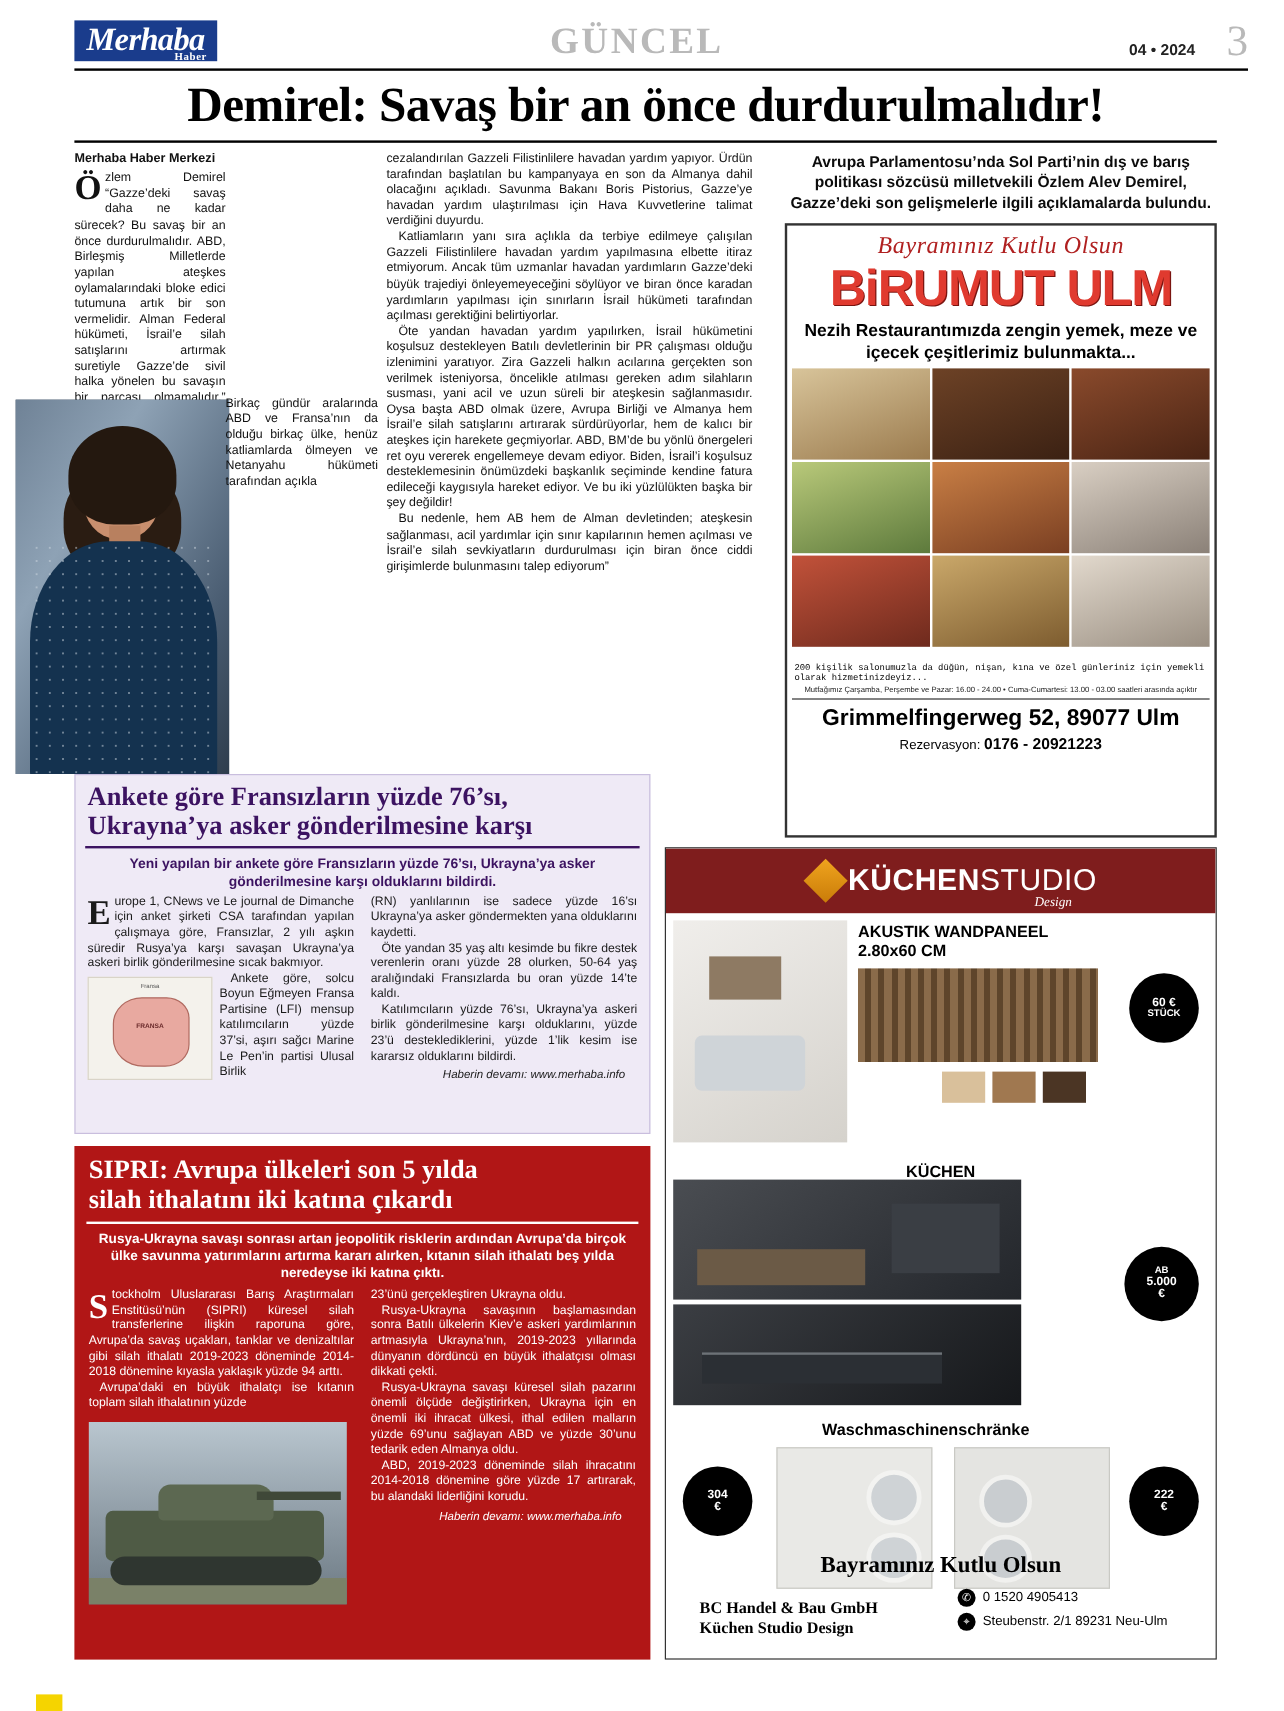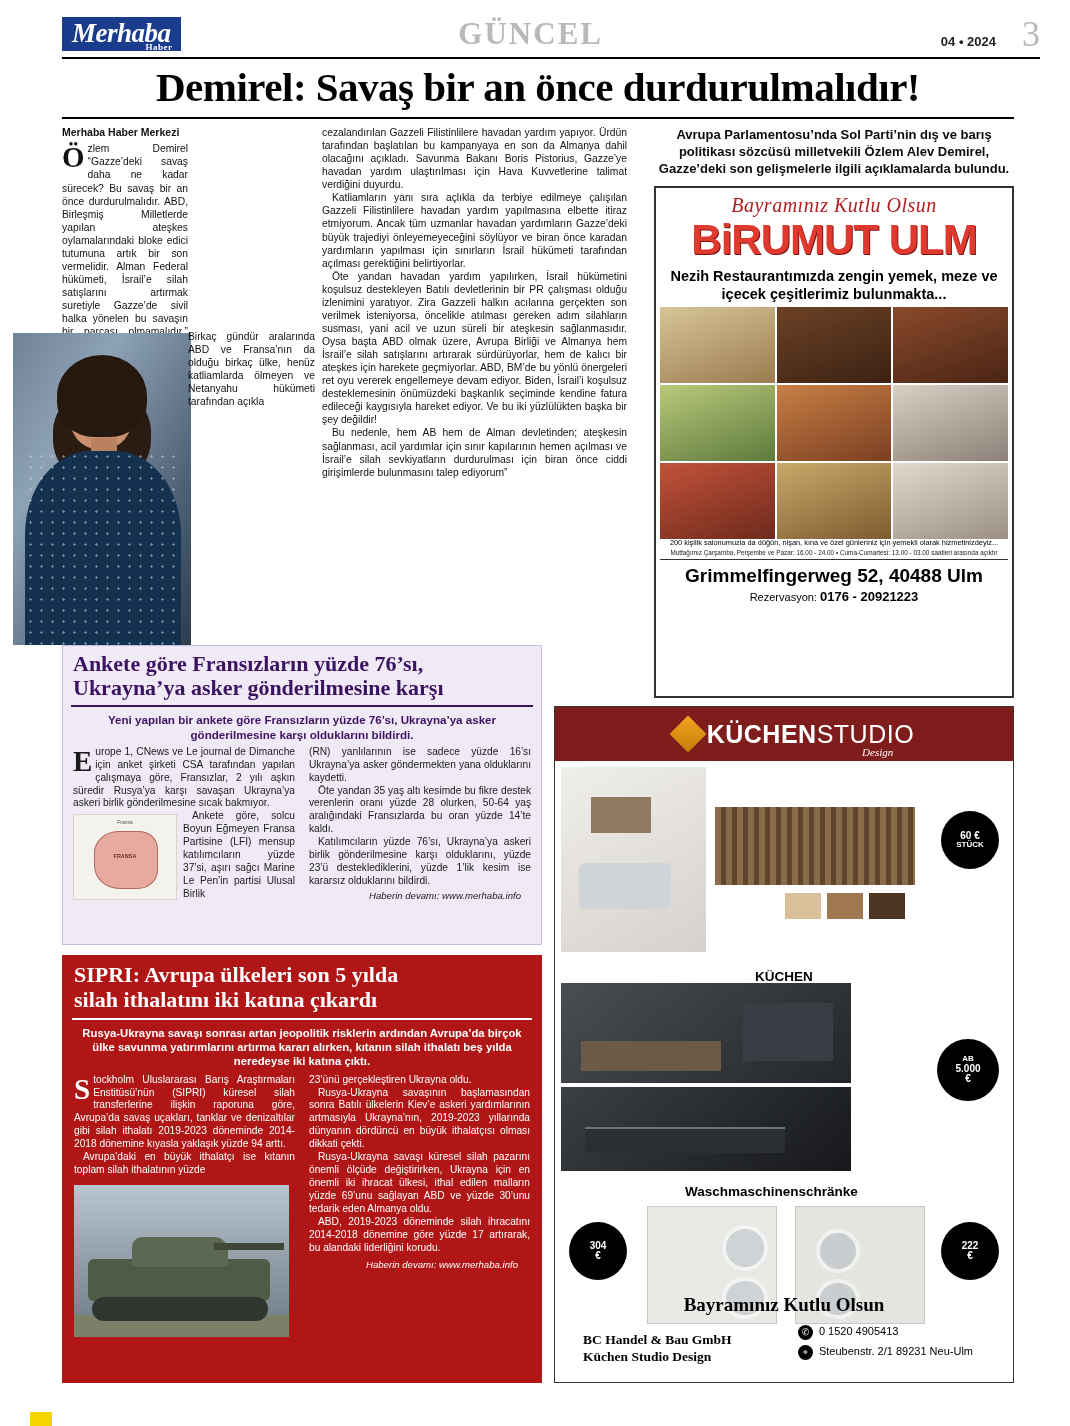--- a/index.html
+++ b/index.html
@@ -195,23 +195,24 @@
     display: grid;
     grid-template-columns: repeat(3, 1fr);
     gap: 2px;
     padding: 0 4px;
   }
   .ap { height: 76px; }
   .ap.r2 { height: 76px; }
   .ap.r3 { height: 76px; }
   .ad-foot1 {
     font-size: 7.4px;
-    text-align: center;
-    padding: 0 6px 0 6px;
+    text-align: left;
+    padding: 14px 6px 0 6px;
     line-height: 1.2;
+    font-family: Liberation Mono, monospace;
   }
   .ad-foot2 {
     font-size: 6.4px;
     text-align: center;
     padding: 1px 6px 3px 6px;
     color: #222;
   }
   .ad-addr {
     text-align: center;
     font-weight: bold;
@@ -456,21 +457,21 @@
       <div class="ap" style="background:linear-gradient(160deg,#8a4a2c,#4a2414);"></div>
       <div class="ap r2" style="background:linear-gradient(160deg,#b9c97a,#5d7a3c);"></div>
       <div class="ap r2" style="background:linear-gradient(160deg,#c97f45,#7a3f22);"></div>
       <div class="ap r2" style="background:linear-gradient(160deg,#d9cfc3,#8b8178);"></div>
       <div class="ap r3" style="background:linear-gradient(160deg,#c2523a,#6e2a1d);"></div>
       <div class="ap r3" style="background:linear-gradient(160deg,#caa86a,#7d5c2f);"></div>
       <div class="ap r3" style="background:linear-gradient(160deg,#e2d9cd,#9a8f82);"></div>
     </div>
     <div class="ad-foot1">200 kişilik salonumuzla da düğün, nişan, kına ve özel günleriniz için yemekli olarak hizmetinizdeyiz...</div>
     <div class="ad-foot2">Mutfağımız Çarşamba, Perşembe ve Pazar: 16.00 - 24.00 • Cuma-Cumartesi: 13.00 - 03.00 saatleri arasında açıktır</div>
-    <div class="ad-addr">Grimmelfingerweg 52, 40488 Ulm</div>
+    <div class="ad-addr">Grimmelfingerweg 52, 89077 Ulm</div>
     <div class="ad-res">
       <span>Rezervasyon:</span>
       <b>0176 - 20921223</b>
     </div>
   </div>
 
   <div class="anket">
     <div class="anket-h">
       <div>Ankete göre Fransızların yüzde 76’sı,</div>
       <div>Ukrayna’ya asker gönderilmesine karşı</div>
@@ -526,20 +527,24 @@
   </div>
 
   <div class="kuchen">
     <div class="k-head">
       <span class="k-logo-k"></span>
       <span class="k-logo-text"><b>KÜCHEN</b><span class="thin">STUDIO</span></span>
       <span class="k-logo-design">Design</span>
     </div>
 
     <div class="k-sec" style="height:200px;">
+      <div class="k-title">
+        <div>AKUSTIK WANDPANEEL</div>
+        <div>2.80x60 CM</div>
+      </div>
       <div class="k-img" style="left:6px; top:6px; width:145px; height:185px; background:linear-gradient(150deg,#f0eeeb,#d5d2cc);">
         <div style="position:absolute;left:18px;top:96px;width:92px;height:46px;background:#cfd4d8;border-radius:6px;"></div>
         <div style="position:absolute;left:30px;top:30px;width:60px;height:36px;background:#8e7a63;"></div>
       </div>
       <div class="k-img" style="left:160px; top:46px; width:200px; height:78px; background:repeating-linear-gradient(90deg,#8a6b4a 0 6px,#5e452b 6px 11px);"></div>
       <div class="k-img" style="left:230px; top:132px; width:36px; height:26px; background:#d9c09b;"></div>
       <div class="k-img" style="left:272px; top:132px; width:36px; height:26px; background:#a07850;"></div>
       <div class="k-img" style="left:314px; top:132px; width:36px; height:26px; background:#4b3524;"></div>
       <div class="badge" style="right:14px; top:50px;">
         <span class="big">60 €</span>

